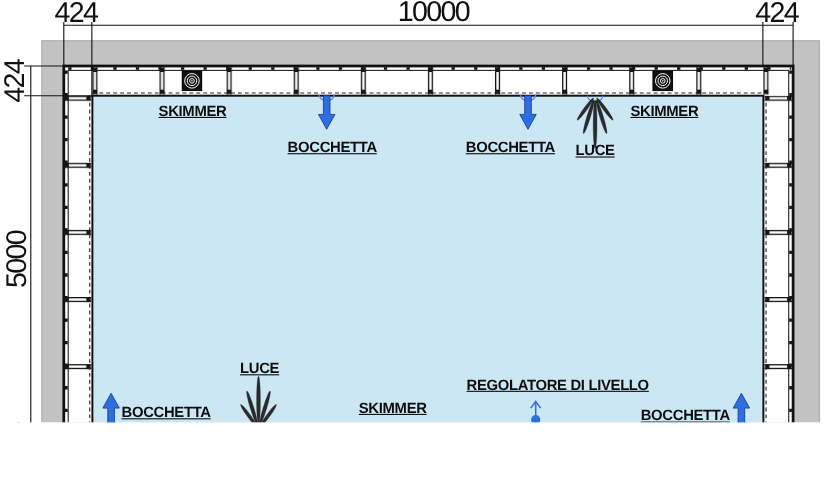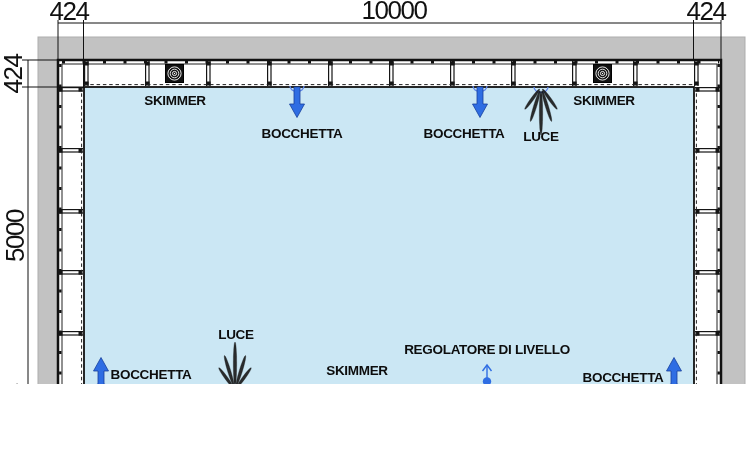--- a/index.html
+++ b/index.html
@@ -11,21 +11,21 @@
   .base{position:absolute;left:0;top:0;}
   .dim{
     position:absolute;transform:translate(-50%,-50%);
     font-size:26px;font-weight:400;letter-spacing:-1.5px;color:#111;
     white-space:nowrap;line-height:1;
   }
   .rot{transform:translate(-50%,-50%) rotate(-90deg);}
   .lbl{
     position:absolute;transform:translate(-50%,-50%);
     font-size:13.5px;font-weight:700;letter-spacing:-0.3px;color:#0d0d0d;
-    white-space:nowrap;line-height:1;
+    white-space:nowrap;line-height:1;text-decoration:underline;
   }
   .ic{position:absolute;line-height:0;}
 </style>
 </head>
 <body>
 
 <div class="stage">
 
   <svg class="base" width="753" height="452" viewBox="0 0 753 452">
     <defs>
@@ -104,21 +104,21 @@
 
   <div class="lbl" style="left:175px;top:101px">SKIMMER</div>
   <div class="lbl" style="left:604px;top:101px">SKIMMER</div>
   <div class="lbl" style="left:357px;top:371px">SKIMMER</div>
   <div class="lbl" style="left:302px;top:134px">BOCCHETTA</div>
   <div class="lbl" style="left:464px;top:134px">BOCCHETTA</div>
   <div class="lbl" style="left:151px;top:375px">BOCCHETTA</div>
   <div class="lbl" style="left:623px;top:378px">BOCCHETTA</div>
   <div class="lbl" style="left:541px;top:137px">LUCE</div>
   <div class="lbl" style="left:236px;top:335px">LUCE</div>
-  <div class="lbl" style="left:487px;top:350px">REGOLATORE DI LIVELLO</div>
+  <div class="lbl" style="left:507px;top:350px">REGOLATORE DI LIVELLO</div>
 
   <div class="ic" style="left:165px;top:64px">
     <svg width="19" height="19" viewBox="0 0 19 19">
       <rect x="0.5" y="0.5" width="18" height="18" fill="#111" stroke="#000"></rect>
       <circle cx="9.5" cy="9.5" r="6.6" fill="none" stroke="#fff" stroke-width="0.9"></circle>
       <circle cx="9.5" cy="9.5" r="4.3" fill="none" stroke="#fff" stroke-width="0.9"></circle>
       <circle cx="9.5" cy="9.5" r="2.1" fill="none" stroke="#fff" stroke-width="0.9"></circle>
       <circle cx="9.5" cy="9.5" r="0.7" fill="#fff"></circle>
     </svg>
   </div>

